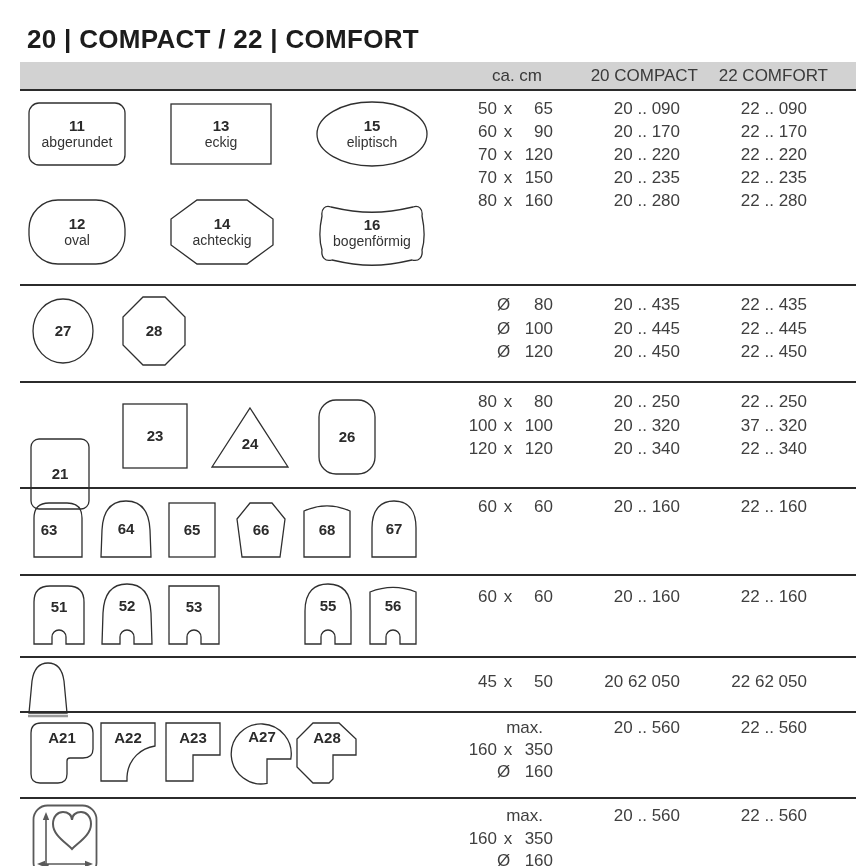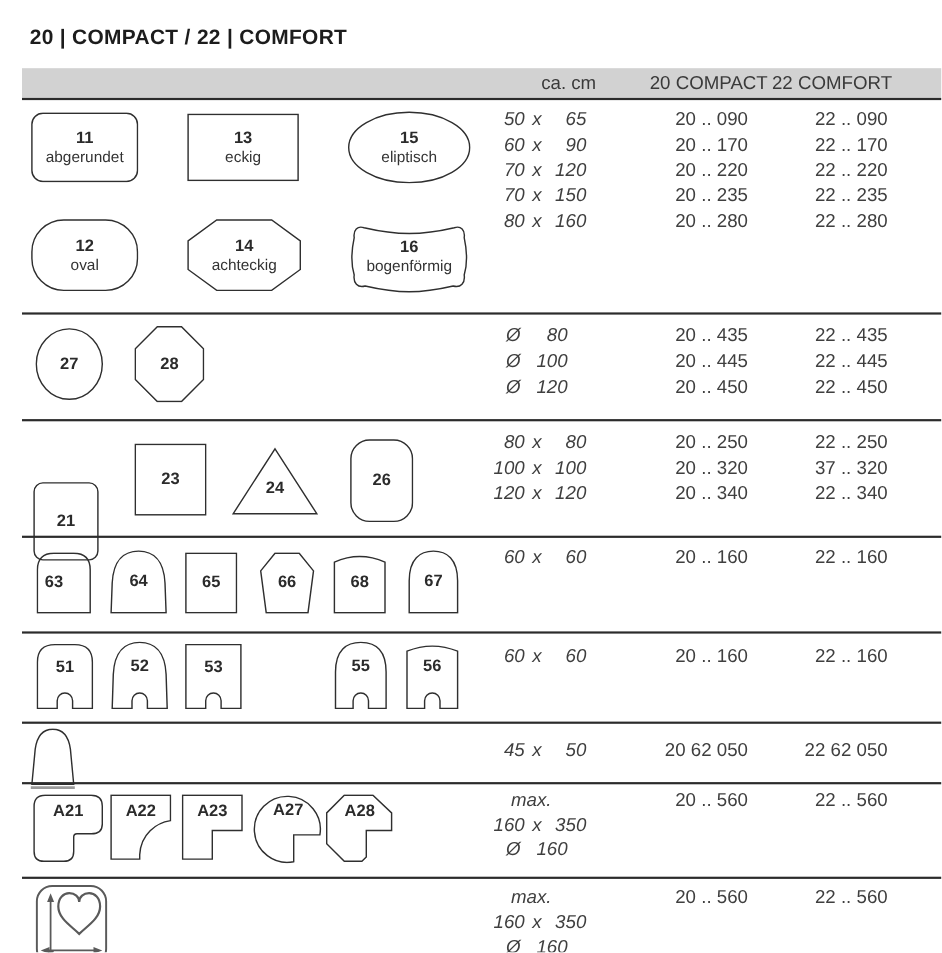--- a/index.html
+++ b/index.html
@@ -1,39 +1,39 @@
 <!DOCTYPE html>
 <html><head>
 <meta charset="utf-8">
 <style>
   html,body{margin:0;padding:0;background:#ffffff;}
   .page{position:relative;width:856px;height:866px;background:#fff;overflow:hidden;
         font-family:"Liberation Sans","DejaVu Sans",sans-serif;}
-  .title{position:absolute;left:27px;top:24px;font-size:19px;font-weight:bold;
+  .title{position:absolute;left:27px;top:24px;font-size:26px;font-weight:bold;
          color:#1c1c1c;letter-spacing:.3px;}
   .hbar{position:absolute;left:20px;width:836px;top:62px;height:27px;background:#d2d2d2;}
   .hbar span{position:absolute;top:4px;font-size:17px;color:#3a3a3a;white-space:nowrap;}
   .h-size{right:314px;}
   .h-compact{right:158px;}
-  .h-comfort{right:45px;}
+  .h-comfort{right:28px;}
   .sections{position:absolute;left:20px;top:89px;width:836px;}
   .section{position:relative;border-top:2px solid #2b2b2b;}
   .shape{position:absolute;border-radius:20px;}
   .shape svg{position:absolute;left:0;top:0;display:block;}
   .shape .txt{position:absolute;left:0;top:0;right:0;bottom:0;display:flex;
               flex-direction:column;align-items:center;justify-content:center;}
   .shape .txt.up{padding-bottom:16px;box-sizing:border-box;}
   .shape .txt.low{padding-top:14px;box-sizing:border-box;}
   .shape .txt.top{justify-content:flex-start;padding-top:7px;box-sizing:border-box;}
   .num{font-size:15px;font-weight:600;color:#2b2b2b;line-height:1.15;}
   .lbl{font-size:14px;color:#333;line-height:1.25;}
   .dlines{position:absolute;left:0;right:0;}
   .dline{display:flex;justify-content:flex-end;padding-right:49px;font-size:17px;
          color:#3f3f3f;white-space:nowrap;}
-  .c-size{width:130px;display:flex;justify-content:center;font-style:italic;}
+  .c-size{width:130px;display:flex;justify-content:flex-end;}
   .c-compact,.c-comfort{width:127px;text-align:right;}
   .sz-a{display:inline-block;width:34px;text-align:right;}
   .sz-x{display:inline-block;width:22px;text-align:center;}
   .sz-b{display:inline-block;width:34px;text-align:right;}
   .sz-dia{display:inline-block;width:22px;text-align:left;}
   .sz-plain{padding-right:10px;}
 </style>
 </head>
 <body>
 

